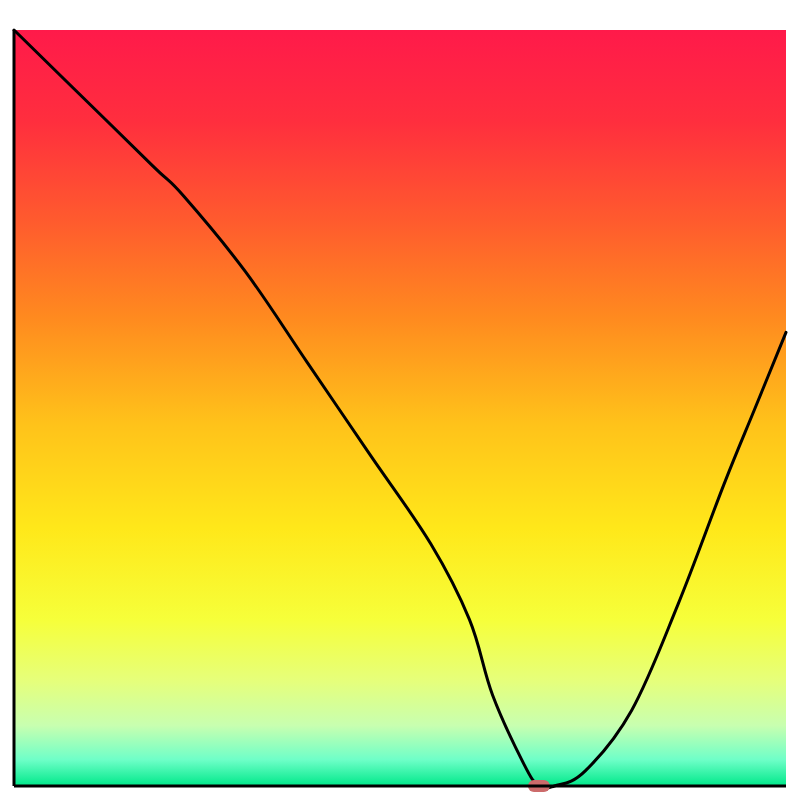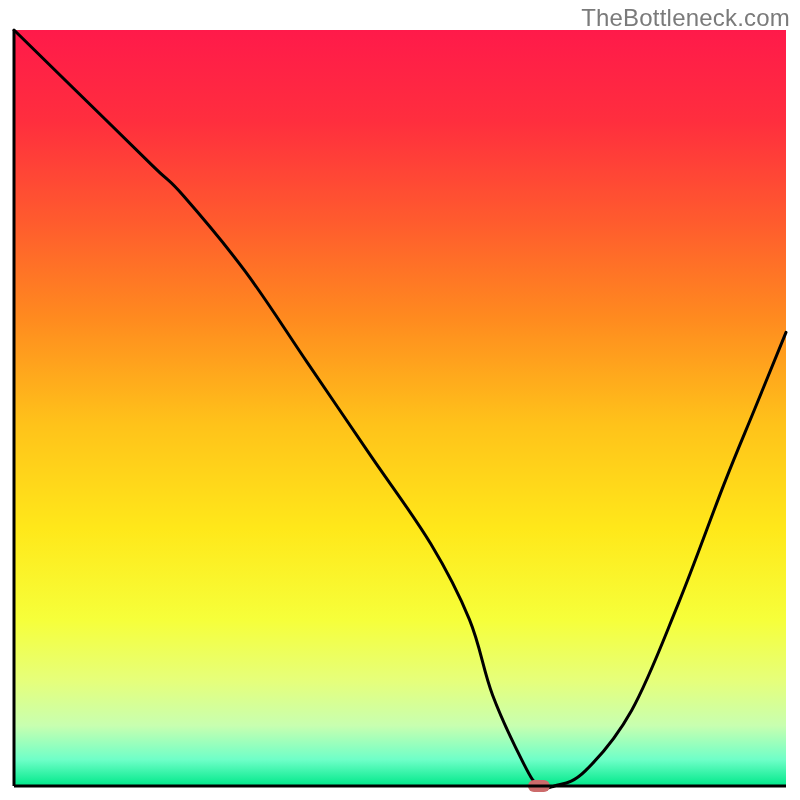--- a/index.html
+++ b/index.html
@@ -26,21 +26,20 @@
     z-index: 10;
   }
   svg {
     display: block;
   }
 </style>
 </head>
 <body>
 
 <div class="chart-container">
-  <div class="watermark">TheBottleneck.com</div>
   <svg id="chart-svg" width="800" height="800" viewBox="0 0 800 800">
       <defs>
         <linearGradient id="bg-grad" x1="0" y1="0" x2="0" y2="1">
           <stop offset="0.00%" stop-color="#ff1a4a"></stop>
           <stop offset="12.00%" stop-color="#ff2e3e"></stop>
           <stop offset="25.00%" stop-color="#ff5a2e"></stop>
           <stop offset="38.00%" stop-color="#ff8a1f"></stop>
           <stop offset="52.00%" stop-color="#ffc21a"></stop>
           <stop offset="66.00%" stop-color="#ffe81a"></stop>
           <stop offset="78.00%" stop-color="#f6ff3a"></stop>

